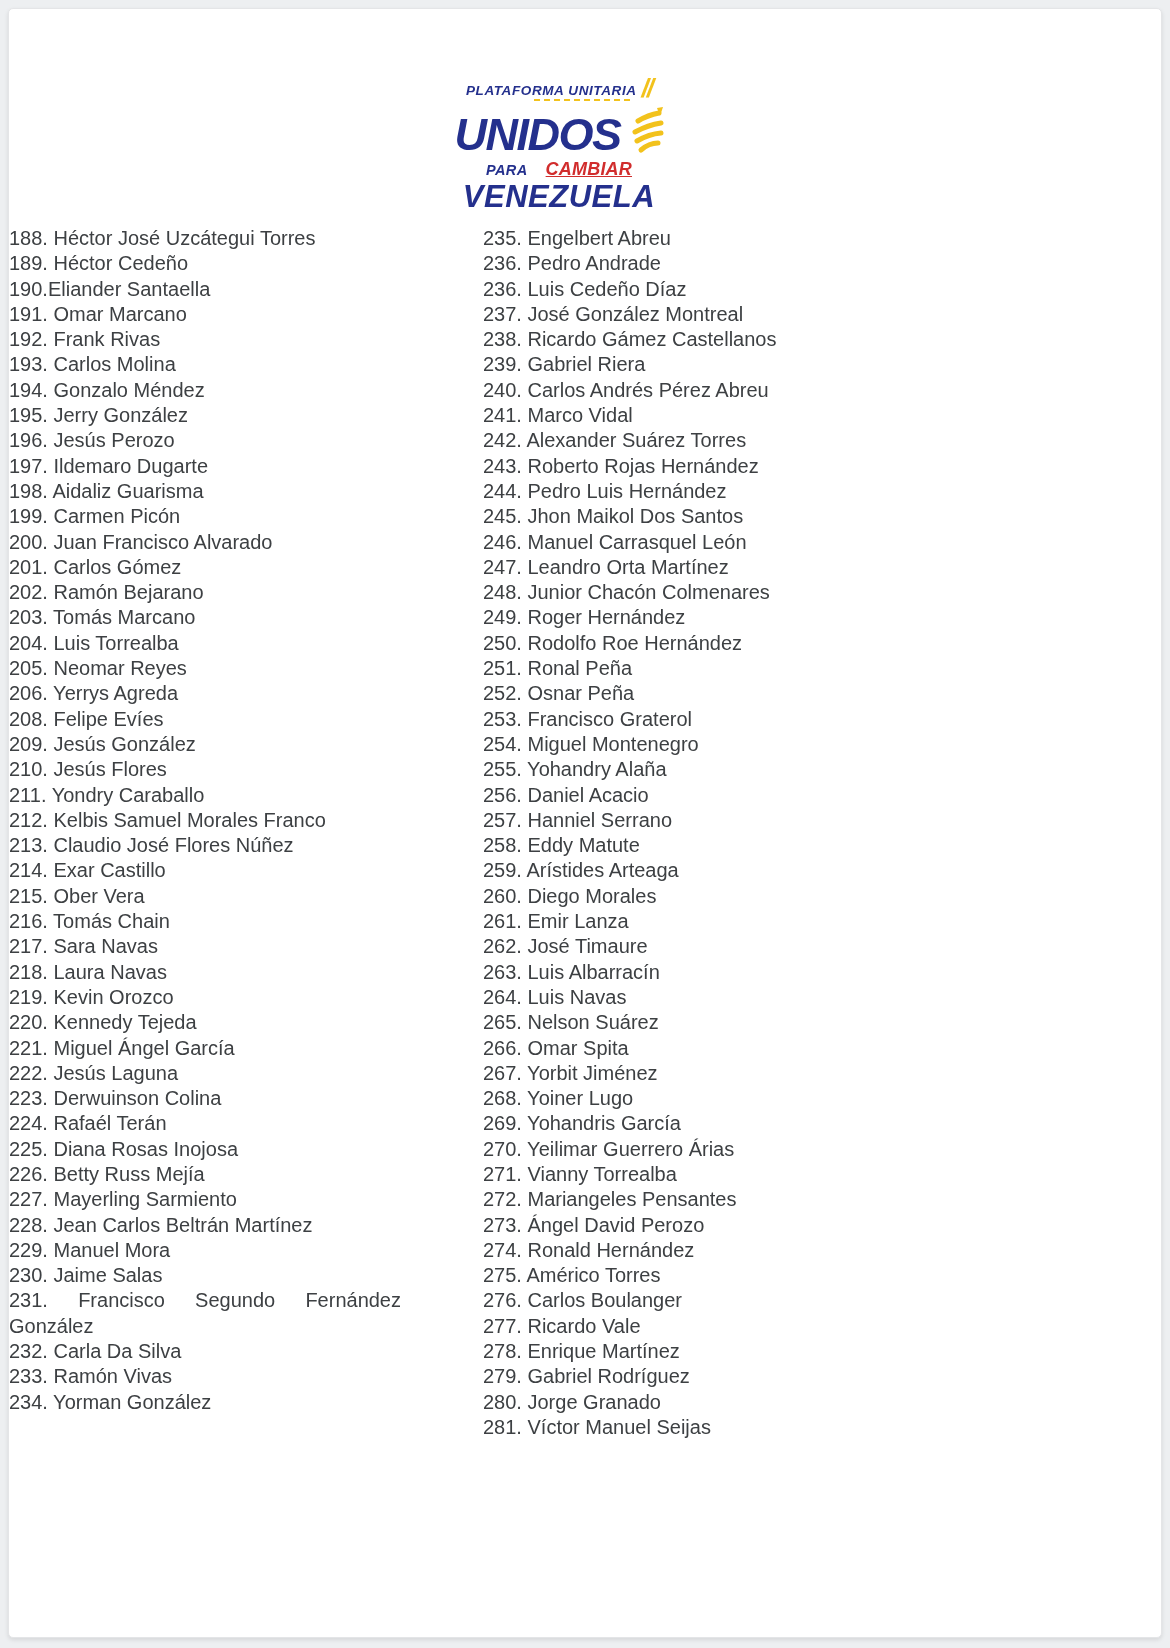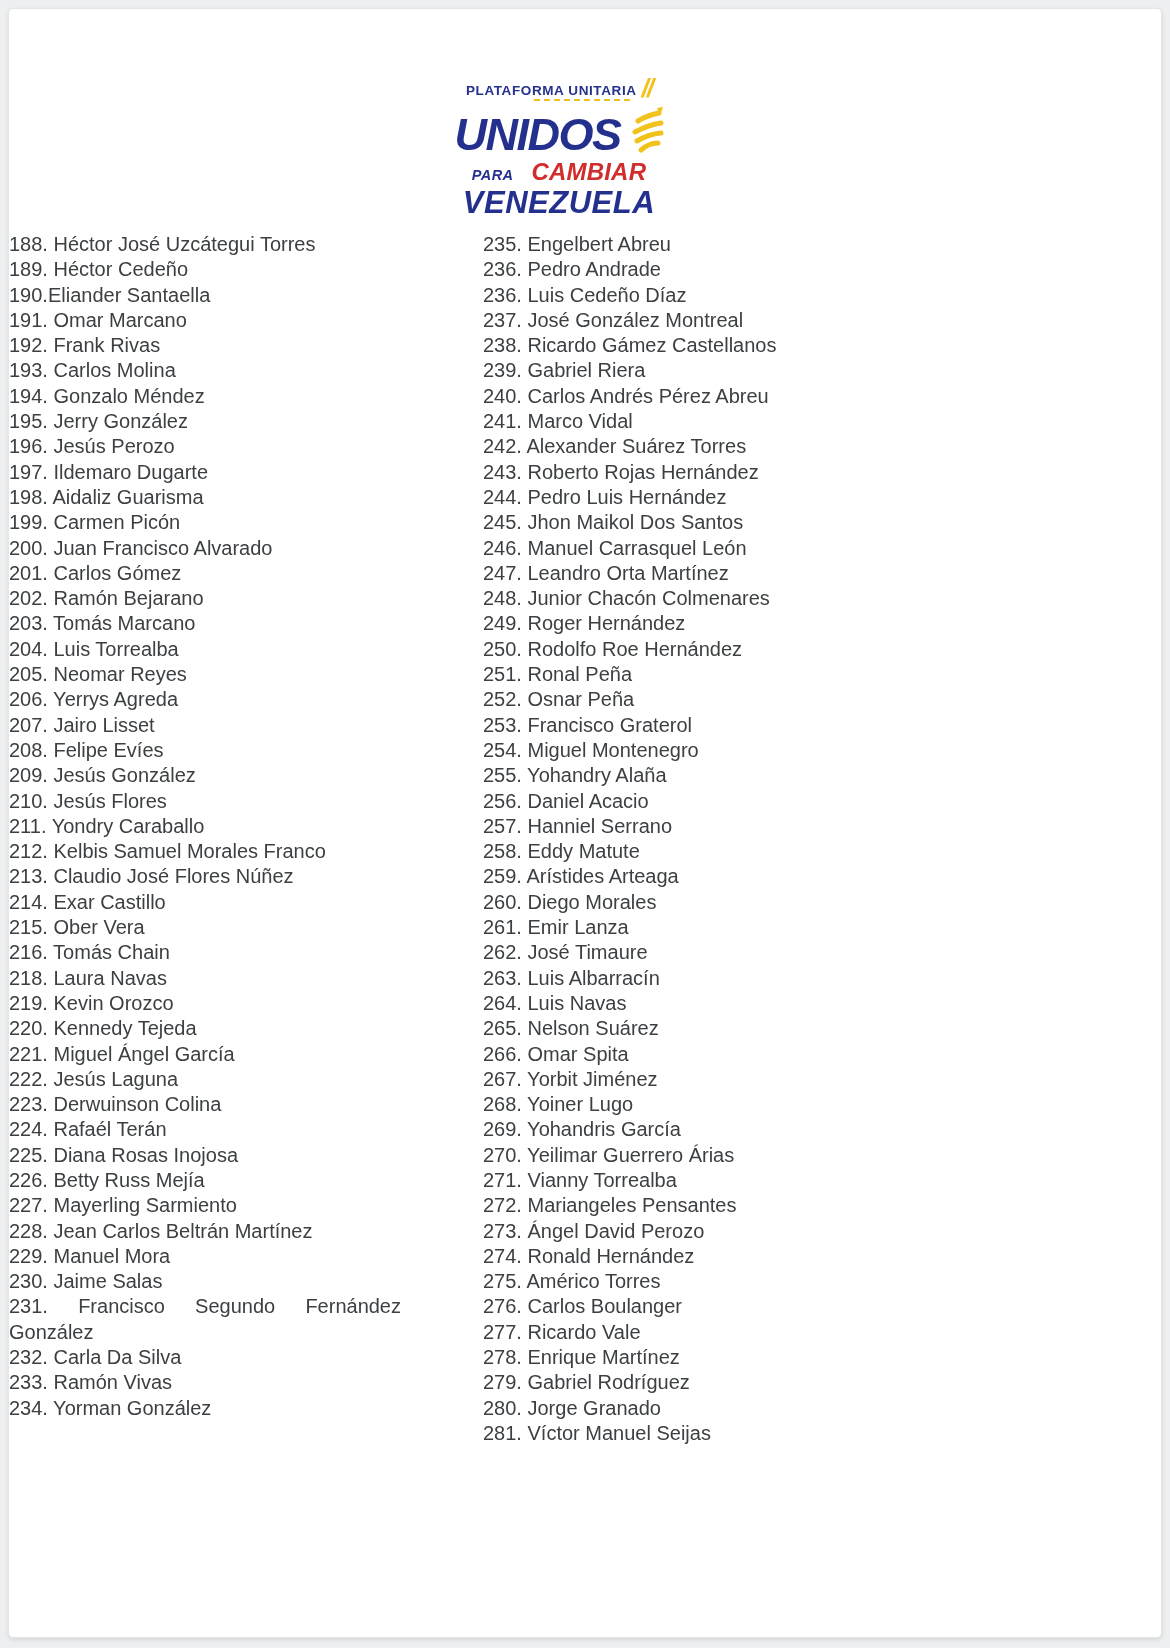--- a/index.html
+++ b/index.html
@@ -35,20 +35,21 @@
     user-select: none;
   }
   .logo-top {
     display: flex;
     align-items: flex-end;
     line-height: 1;
   }
   .logo-top-text {
     font-size: 13.5px;
     font-weight: bold;
+    font-style: italic;
     letter-spacing: 0.6px;
     color: var(--navy);
     white-space: nowrap;
   }
   .logo-slashes {
     font-size: 26px;
     font-weight: bold;
     font-style: italic;
     color: var(--yellow);
     margin-left: 5px;
@@ -86,25 +87,26 @@
     margin-top: 2px;
   }
   .logo-para {
     font-size: 14.5px;
     font-weight: bold;
     font-style: italic;
     letter-spacing: 0.4px;
     color: var(--navy);
   }
   .logo-cambiar {
-    font-size: 24px;
+    font-size: 18px;
     font-weight: bold;
     font-style: italic;
     letter-spacing: 0.2px;
     color: var(--red);
+    text-decoration: underline;
   }
   .logo-venezuela {
     font-size: 31px;
     font-weight: bold;
     font-style: italic;
     letter-spacing: 0.5px;
     line-height: 1;
     margin-top: 3px;
     color: var(--navy);
   }
@@ -191,40 +193,40 @@
         <p class="entry">202. Ramón Bejarano</p>
 
         <p class="entry">203. Tomás Marcano</p>
 
         <p class="entry">204. Luis Torrealba</p>
 
         <p class="entry">205. Neomar Reyes</p>
 
         <p class="entry">206. Yerrys Agreda</p>
 
-        <p class="entry">207. Jairo Lisset</p>
 
         <p class="entry">208. Felipe Evíes</p>
 
         <p class="entry">209. Jesús González</p>
 
         <p class="entry">210. Jesús Flores</p>
 
         <p class="entry">211. Yondry Caraballo</p>
 
         <p class="entry">212. Kelbis Samuel Morales Franco</p>
 
         <p class="entry">213. Claudio José Flores Núñez</p>
 
         <p class="entry">214. Exar Castillo</p>
 
         <p class="entry">215. Ober Vera</p>
 
         <p class="entry">216. Tomás Chain</p>
 
+        <p class="entry">217. Sara Navas</p>
 
         <p class="entry">218. Laura Navas</p>
 
         <p class="entry">219. Kevin Orozco</p>
 
         <p class="entry">220. Kennedy Tejeda</p>
 
         <p class="entry">221. Miguel Ángel García</p>
 
         <p class="entry">222. Jesús Laguna</p>

